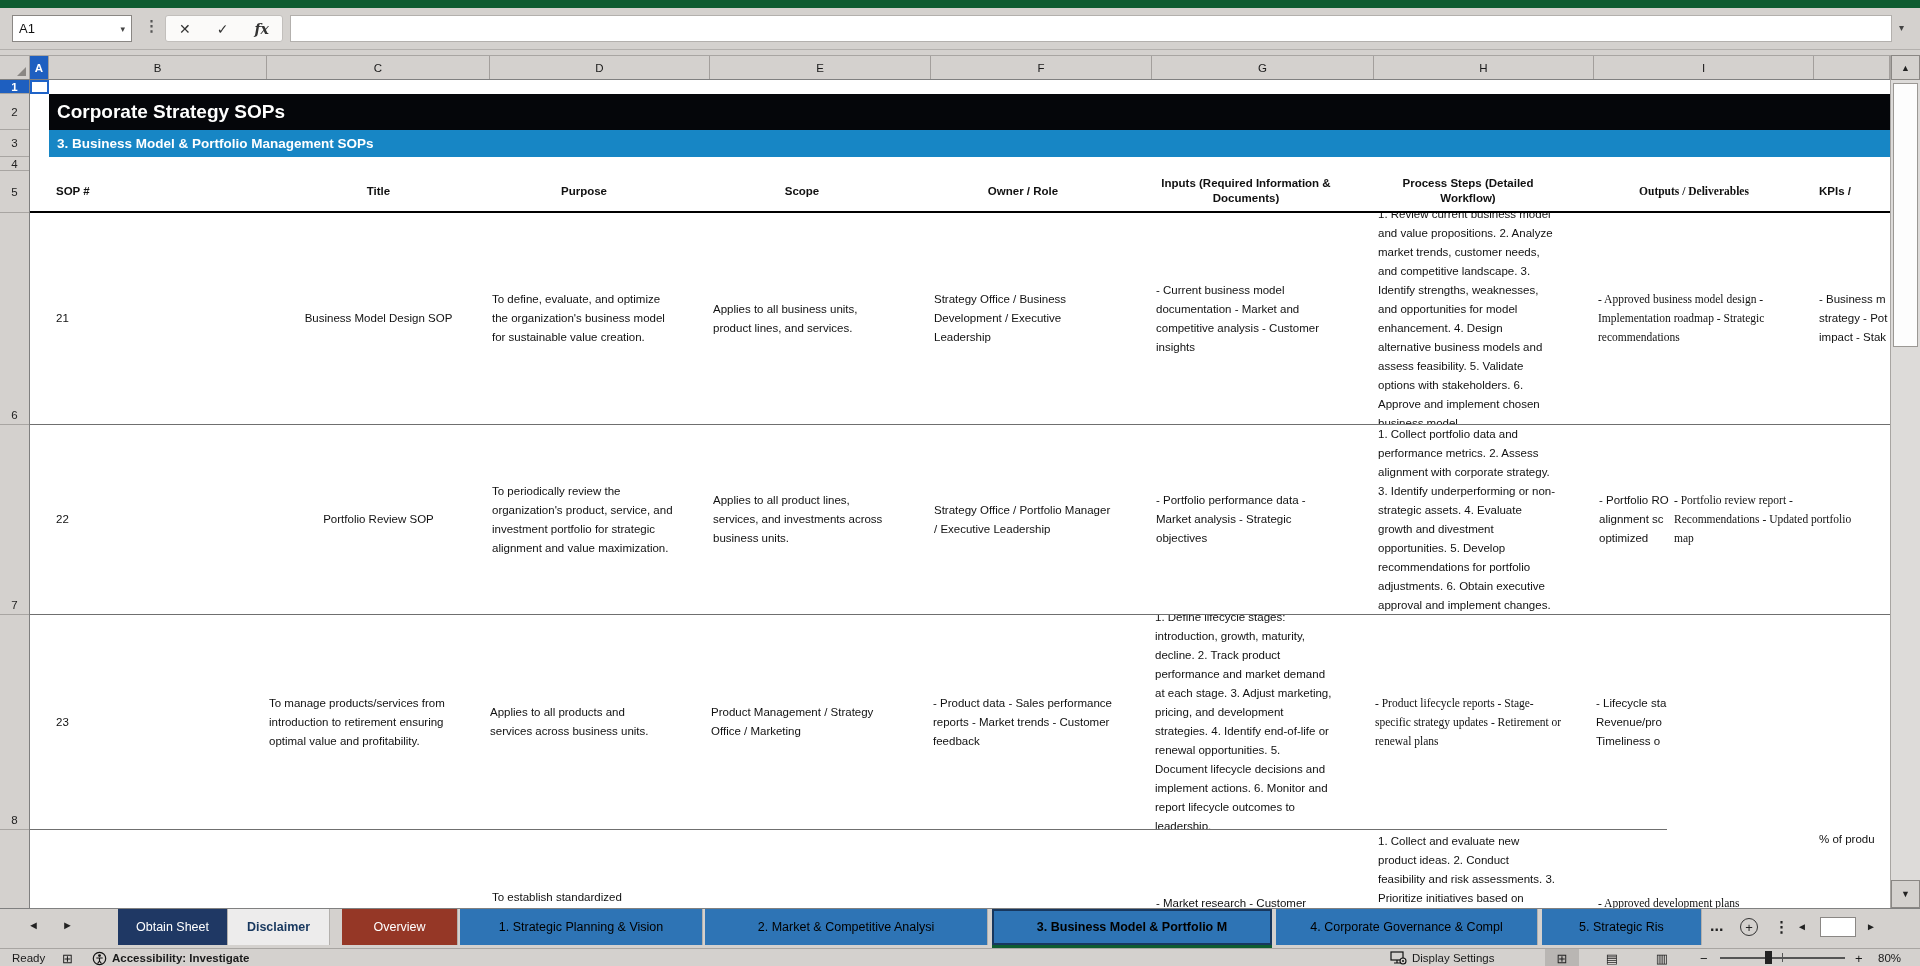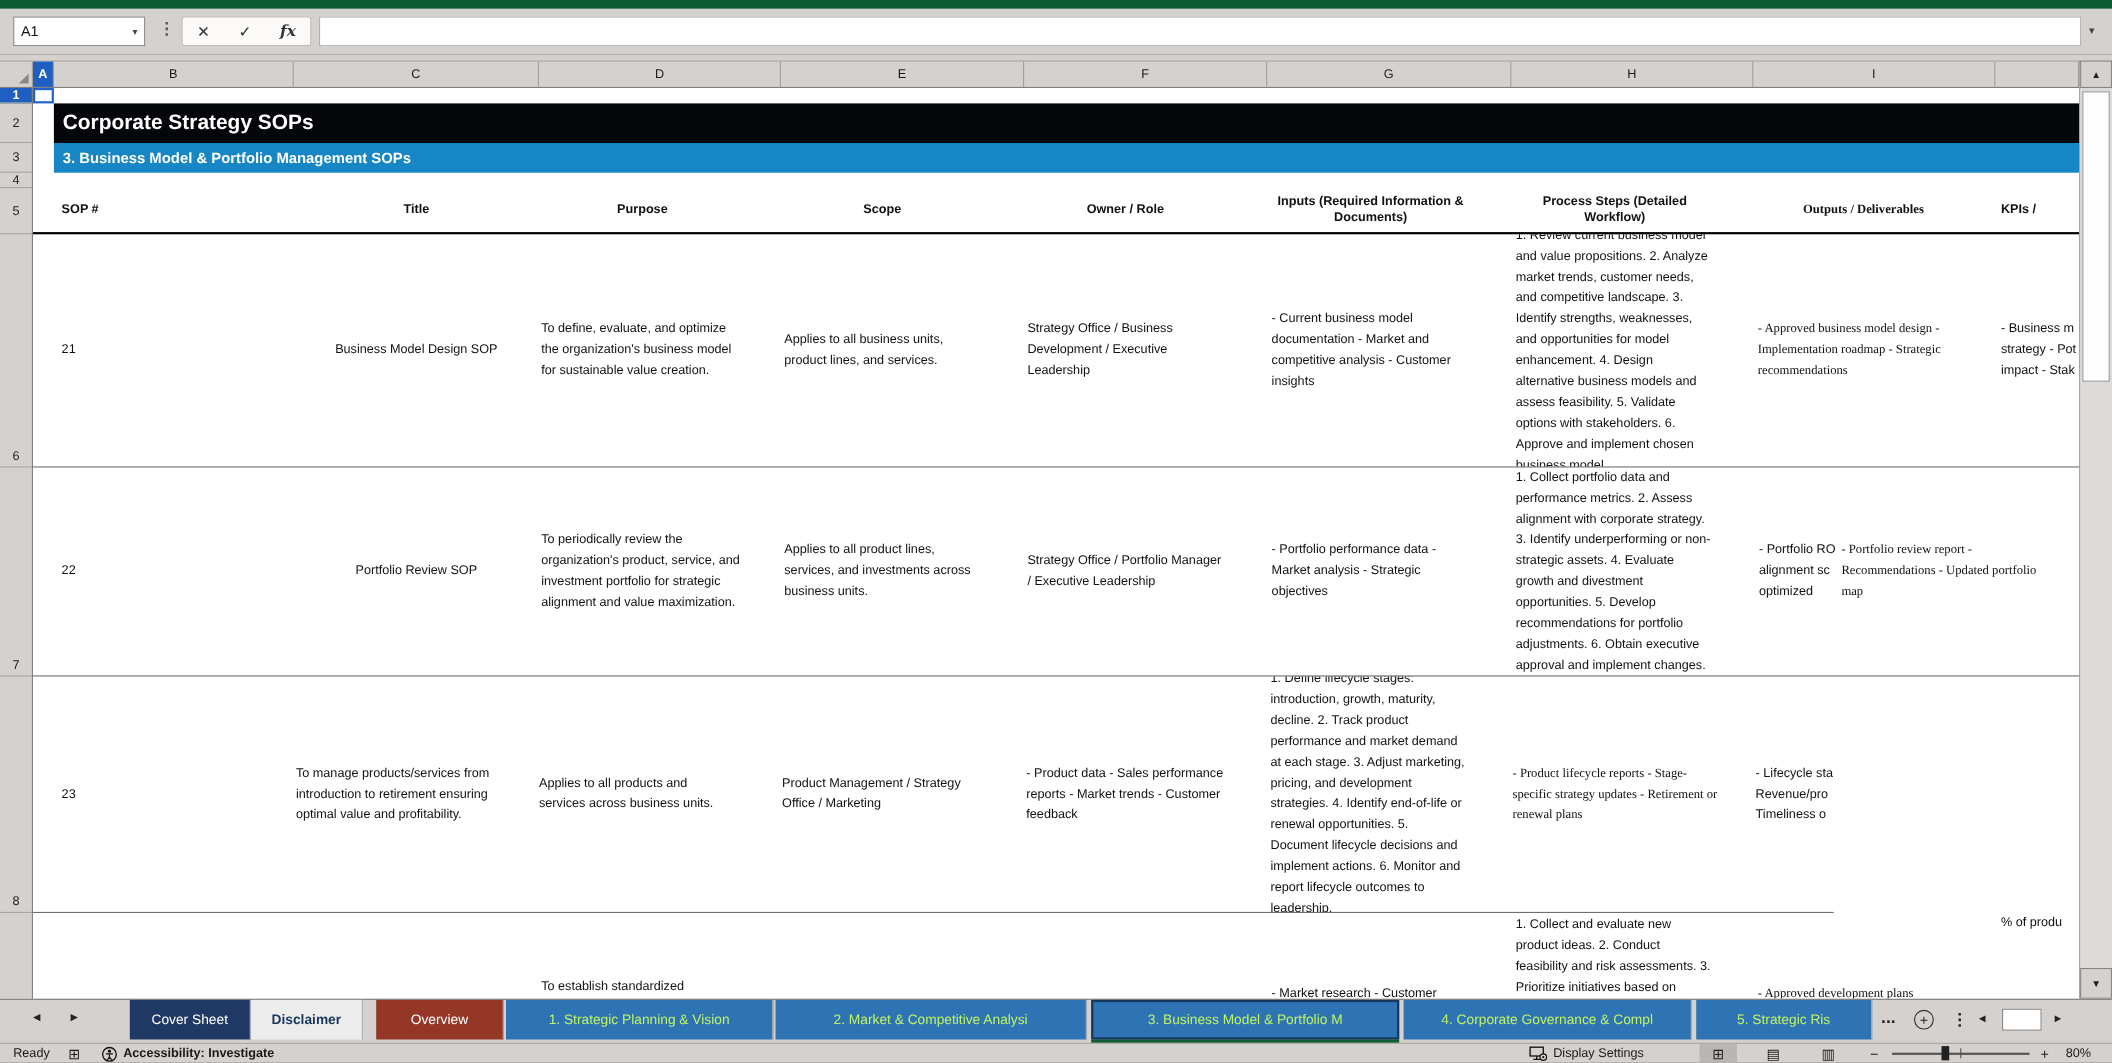--- a/index.html
+++ b/index.html
@@ -68,22 +68,22 @@
     display:flex;align-items:center;justify-content:center;font-size:9px;color:#222;}
   #vthumb{left:1893px;top:83px;width:25px;height:264px;background:#fdfdfd;border:1px solid #9b9894;}
   
   #tabbar{left:0;top:908px;width:1920px;height:40px;background:#d4d1ce;border-top:1px solid #808080;}
   .tabnav{position:absolute;top:10px;font-size:11px;color:#222;}
   .stab{position:absolute;top:0;height:36px;display:flex;align-items:center;justify-content:center;
     font-size:12.5px;overflow:hidden;white-space:nowrap;border-right:1px solid #b3b0ad;}
   .stab.navy{background:#1f3864;color:#fff;}
   .stab.light{background:#edecec;color:#17375e;font-weight:600;}
   .stab.maroon{background:#953726;color:#fff;}
-  .stab.blue{background:#2e74b5;color:#bef264;}
-  .stab.active{font-weight:normal;border:2px solid #17375e;}
+  .stab.blue{background:#2e74b5;color:#000000;}
+  .stab.active{font-weight:bold;border:2px solid #17375e;}
   #activeline{left:992px;top:36px;width:280px;height:4px;background:#0e5c31;}
   .tctl{position:absolute;color:#222;}
   #addbtn{width:18px;height:18px;border:1.6px solid #333;border-radius:50%;
     display:flex;align-items:center;justify-content:center;font-size:13px;line-height:1;}
   #tabthumb{width:36px;height:20px;background:#fff;border:1px solid #8a8784;}
   
   #statusbar{left:0;top:948px;width:1920px;height:18px;background:#d4d1ce;border-top:1px solid #a8a5a2;
     font-size:11.5px;color:#1a1a1a;}
   .sitem{position:absolute;top:0;height:18px;display:flex;align-items:center;}
   .viewbtn{justify-content:center;width:34px;font-size:13px;color:#222;}
@@ -228,21 +228,21 @@
 
   <div class="abs" id="vscroll"></div>
   <div class="sbtn" style="top:55px;height:25px">▲</div>
   <div class="abs" id="vthumb"></div>
   <div class="sbtn" style="top:880px;height:28px">▼</div>
 
   <div class="abs" id="tabbar">
     <div class="tabnav" style="left:28px">◄</div>
     <div class="tabnav" style="left:62px">►</div>
 
-    <div class="stab navy" style="left:118px;width:110px">Cover Sheet</div>
+    <div class="stab navy" style="left:118px;width:110px">Obtain Sheet</div>
     <div class="stab light" style="left:228px;width:102px">Disclaimer</div>
     <div class="stab maroon" style="left:342px;width:116px">Overview</div>
     <div class="stab blue" style="left:460px;width:243px">1. Strategic Planning &amp; Vision</div>
     <div class="stab blue" style="left:705px;width:283px">2. Market &amp; Competitive Analysi</div>
     <div class="stab blue active" style="left:992px;width:280px">3. Business Model &amp; Portfolio M</div>
     <div class="stab blue" style="left:1276px;width:262px">4. Corporate Governance &amp; Compl</div>
     <div class="stab blue" style="left:1542px;width:160px">5. Strategic Ris</div>
     <div class="abs" id="activeline"></div>
 
     <div class="tctl" style="left:1710px;top:8px;font-weight:bold">...</div>

